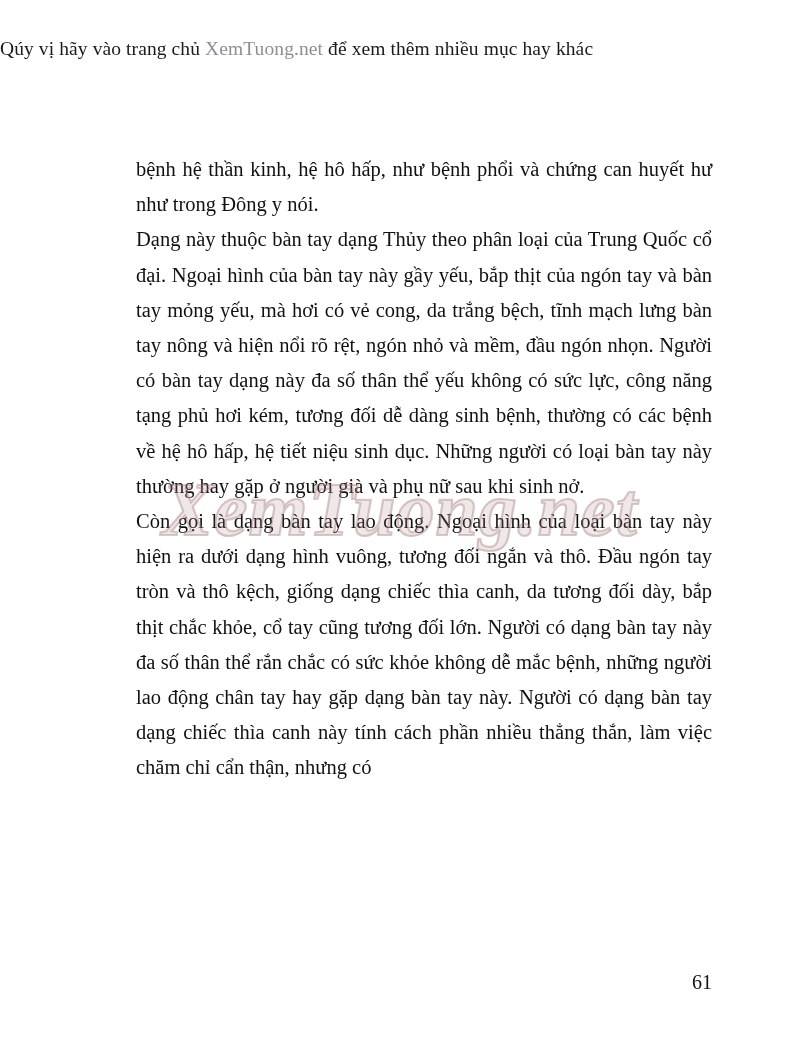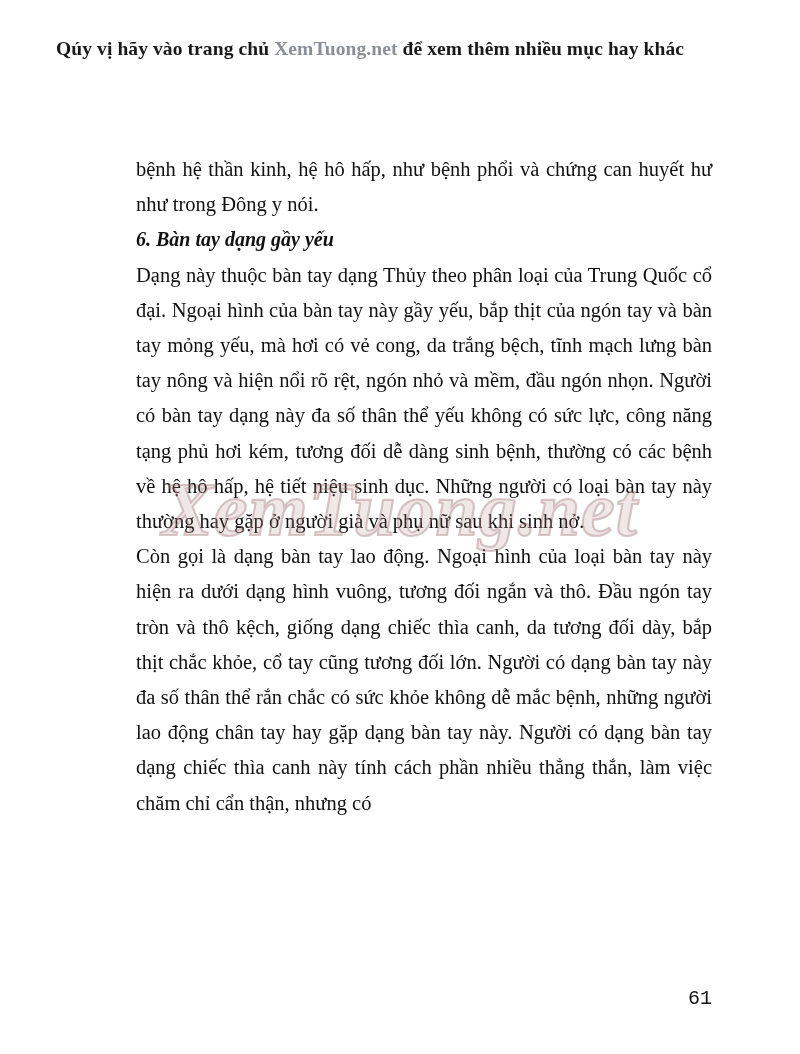--- a/index.html
+++ b/index.html
@@ -22,23 +22,23 @@
     width: 800px;
     height: 1054px;
   }
 
   
   .header-line {
     position: absolute;
     top: 38px;
     left: 0;
     width: 740px;
-    text-align: center;
+    text-align: left;
     font-family: "Liberation Serif", serif;
-    font-weight: bold;
+    font-weight: normal;
     font-size: 19.5px;
     letter-spacing: 0.1px;
     white-space: nowrap;
     color: #1a1a1a;
   }
   .header-line .brand {
     color: #8a8f96;
   }
 
   
@@ -85,38 +85,37 @@
     -webkit-text-stroke: 2.2px rgba(160, 120, 120, 0.40);
     text-shadow: 0 0 1px rgba(170, 130, 130, 0.18);
     pointer-events: none;
     white-space: nowrap;
   }
 
   
   .page-number {
     position: absolute;
     right: 88px;
-    bottom: 44px;
+    bottom: 60px;
     font-size: 20px;
-    font-family: Liberation Mono, monospace;
+    font-family: Liberation Serif, serif;
     color: #111111;
   }
 </style>
 </head>
 <body>
 
 <div id="page">
 
   <div class="header-line">
     <span>Qúy vị hãy vào trang chủ </span><span class="brand">XemTuong.net</span><span> để xem thêm nhiều mục hay khác</span>
   </div>
 
   <div class="text-column">
     <p>bệnh hệ thần kinh, hệ hô hấp, như bệnh phổi và chứng can huyết hư như trong Đông y nói.</p>
-    <p class="subhead">6. Bàn tay dạng gầy yếu</p>
     <p class="para-indent">Dạng này thuộc bàn tay dạng Thủy theo phân loại của Trung Quốc cổ đại. Ngoại hình của bàn tay này gầy yếu, bắp thịt của ngón tay và bàn tay mỏng yếu, mà hơi có vẻ cong, da trắng bệch, tĩnh mạch lưng bàn tay nông và hiện nổi rõ rệt, ngón nhỏ và mềm, đầu ngón nhọn. Người có bàn tay dạng này đa số thân thể yếu không có sức lực, công năng tạng phủ hơi kém, tương đối dễ dàng sinh bệnh, thường có các bệnh về hệ hô hấp, hệ tiết niệu sinh dục. Những người có loại bàn tay này thường hay gặp ở người già và phụ nữ sau khi sinh nở.</p>
     <p class="para-indent">Còn gọi là dạng bàn tay lao động. Ngoại hình của loại bàn tay này hiện ra dưới dạng hình vuông, tương đối ngắn và thô. Đầu ngón tay tròn và thô kệch, giống dạng chiếc thìa canh, da tương đối dày, bắp thịt chắc khỏe, cổ tay cũng tương đối lớn. Người có dạng bàn tay này đa số thân thể rắn chắc có sức khỏe không dễ mắc bệnh, những người lao động chân tay hay gặp dạng bàn tay này. Người có dạng bàn tay dạng chiếc thìa canh này tính cách phần nhiều thẳng thắn, làm việc chăm chỉ cẩn thận, nhưng có</p>
   </div>
 
   <div class="watermark">XemTuong.net</div>
 
   <div class="page-number">61</div>
 
 </div>
 

